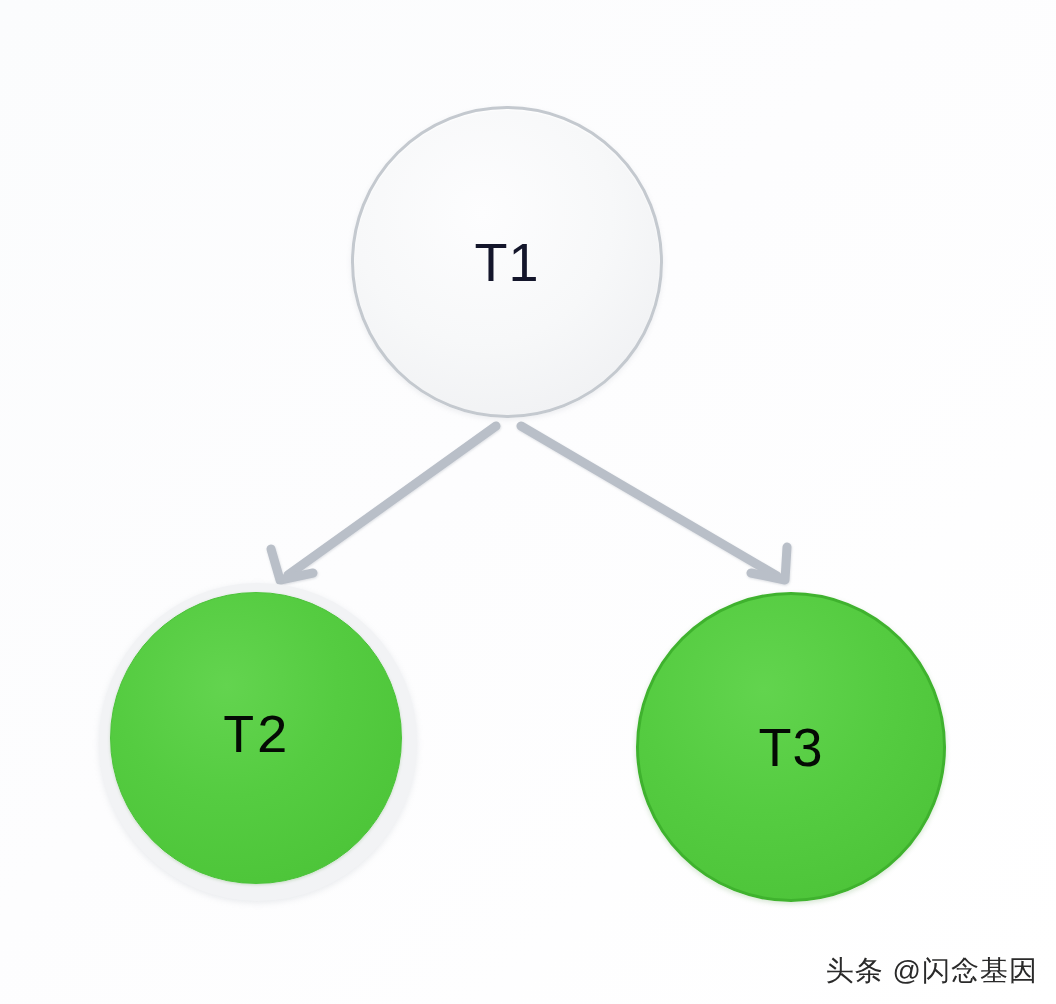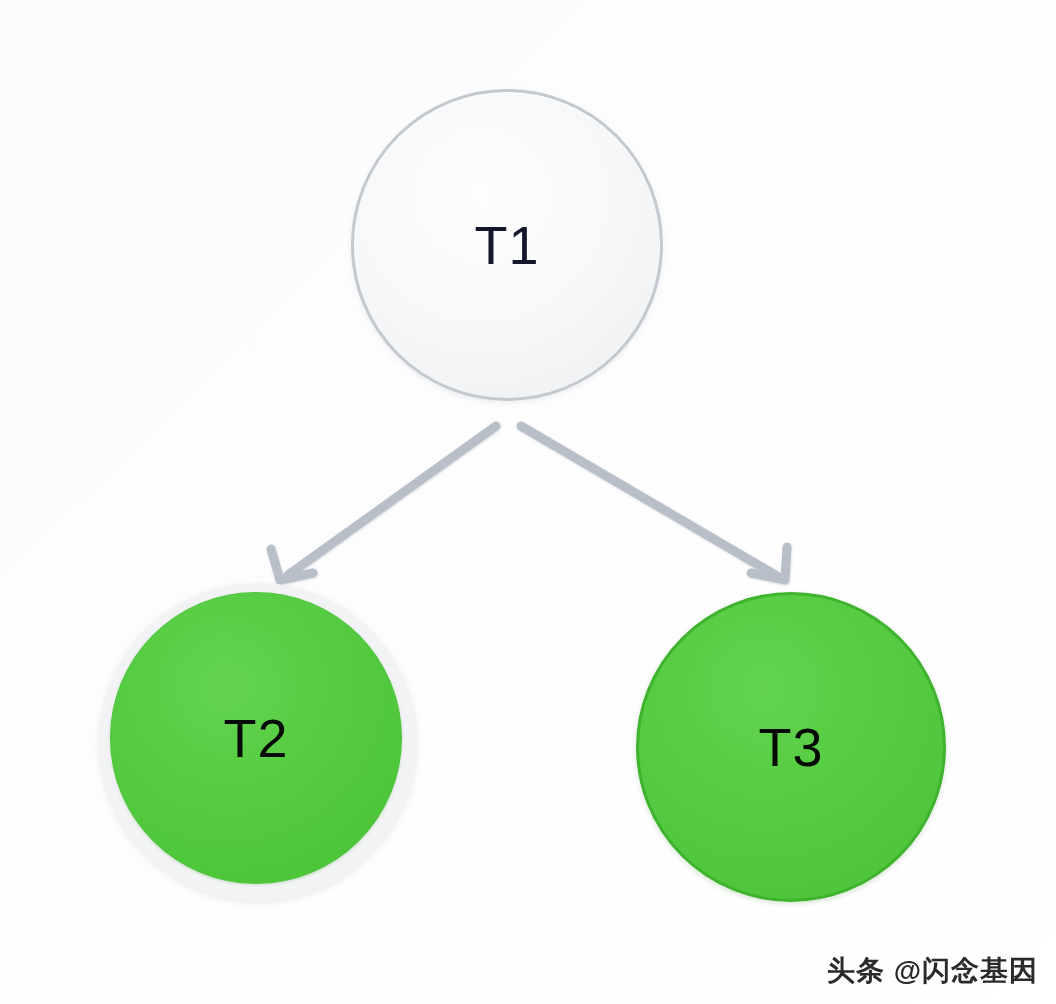--- a/index.html
+++ b/index.html
@@ -39,21 +39,21 @@
   .node-label {
     font-size: 54px;
     font-weight: 400;
     letter-spacing: 1px;
     line-height: 1;
     user-select: none;
   }
   
   #node-t1 {
     left: 351px;
-    top: 89px;
+    top: 106px;
     width: 312px;
     height: 312px;
     background:
       radial-gradient(circle at 42% 34%, #fdfdfe 0%, #f7f8f9 48%, #f1f2f4 78%, #eceef0 100%);
     border: 3px solid #c4c9cf;
     box-shadow:
       0 2px 5px rgba(150,158,170,0.16),
       inset 0 1px 2px rgba(255,255,255,0.9);
   }
   #node-t1 .node-label {
@@ -72,20 +72,21 @@
   }
   #node-t2 {
     left: 110px;
     top: 592px;
     width: 292px;
     height: 292px;
     background:
       radial-gradient(circle at 40% 32%, #63d44f 0%, #55cc41 42%, #4ec63a 75%, #48bf35 100%);
     border: 1px solid #4cc33a;
     box-shadow: 0 1px 3px rgba(80,150,60,0.25);
+    font-family: Liberation Mono, monospace;
   }
   #node-t2 .node-label {
     color: #040a04;
   }
   
   #node-t3 {
     left: 636px;
     top: 592px;
     width: 310px;
     height: 310px;
@@ -96,21 +97,21 @@
   }
   #node-t3 .node-label {
     color: #040a04;
   }
   
   #watermark {
     position: absolute;
     right: 18px;
     bottom: 14px;
     font-size: 28px;
-    font-weight: 700;
+    font-weight: 400;
     color: #2a2a2a;
     letter-spacing: 1px;
     white-space: nowrap;
     text-shadow: 1px 1px 0 rgba(255,255,255,0.85);
     user-select: none;
   }
 </style>
 </head>
 <body>
 

